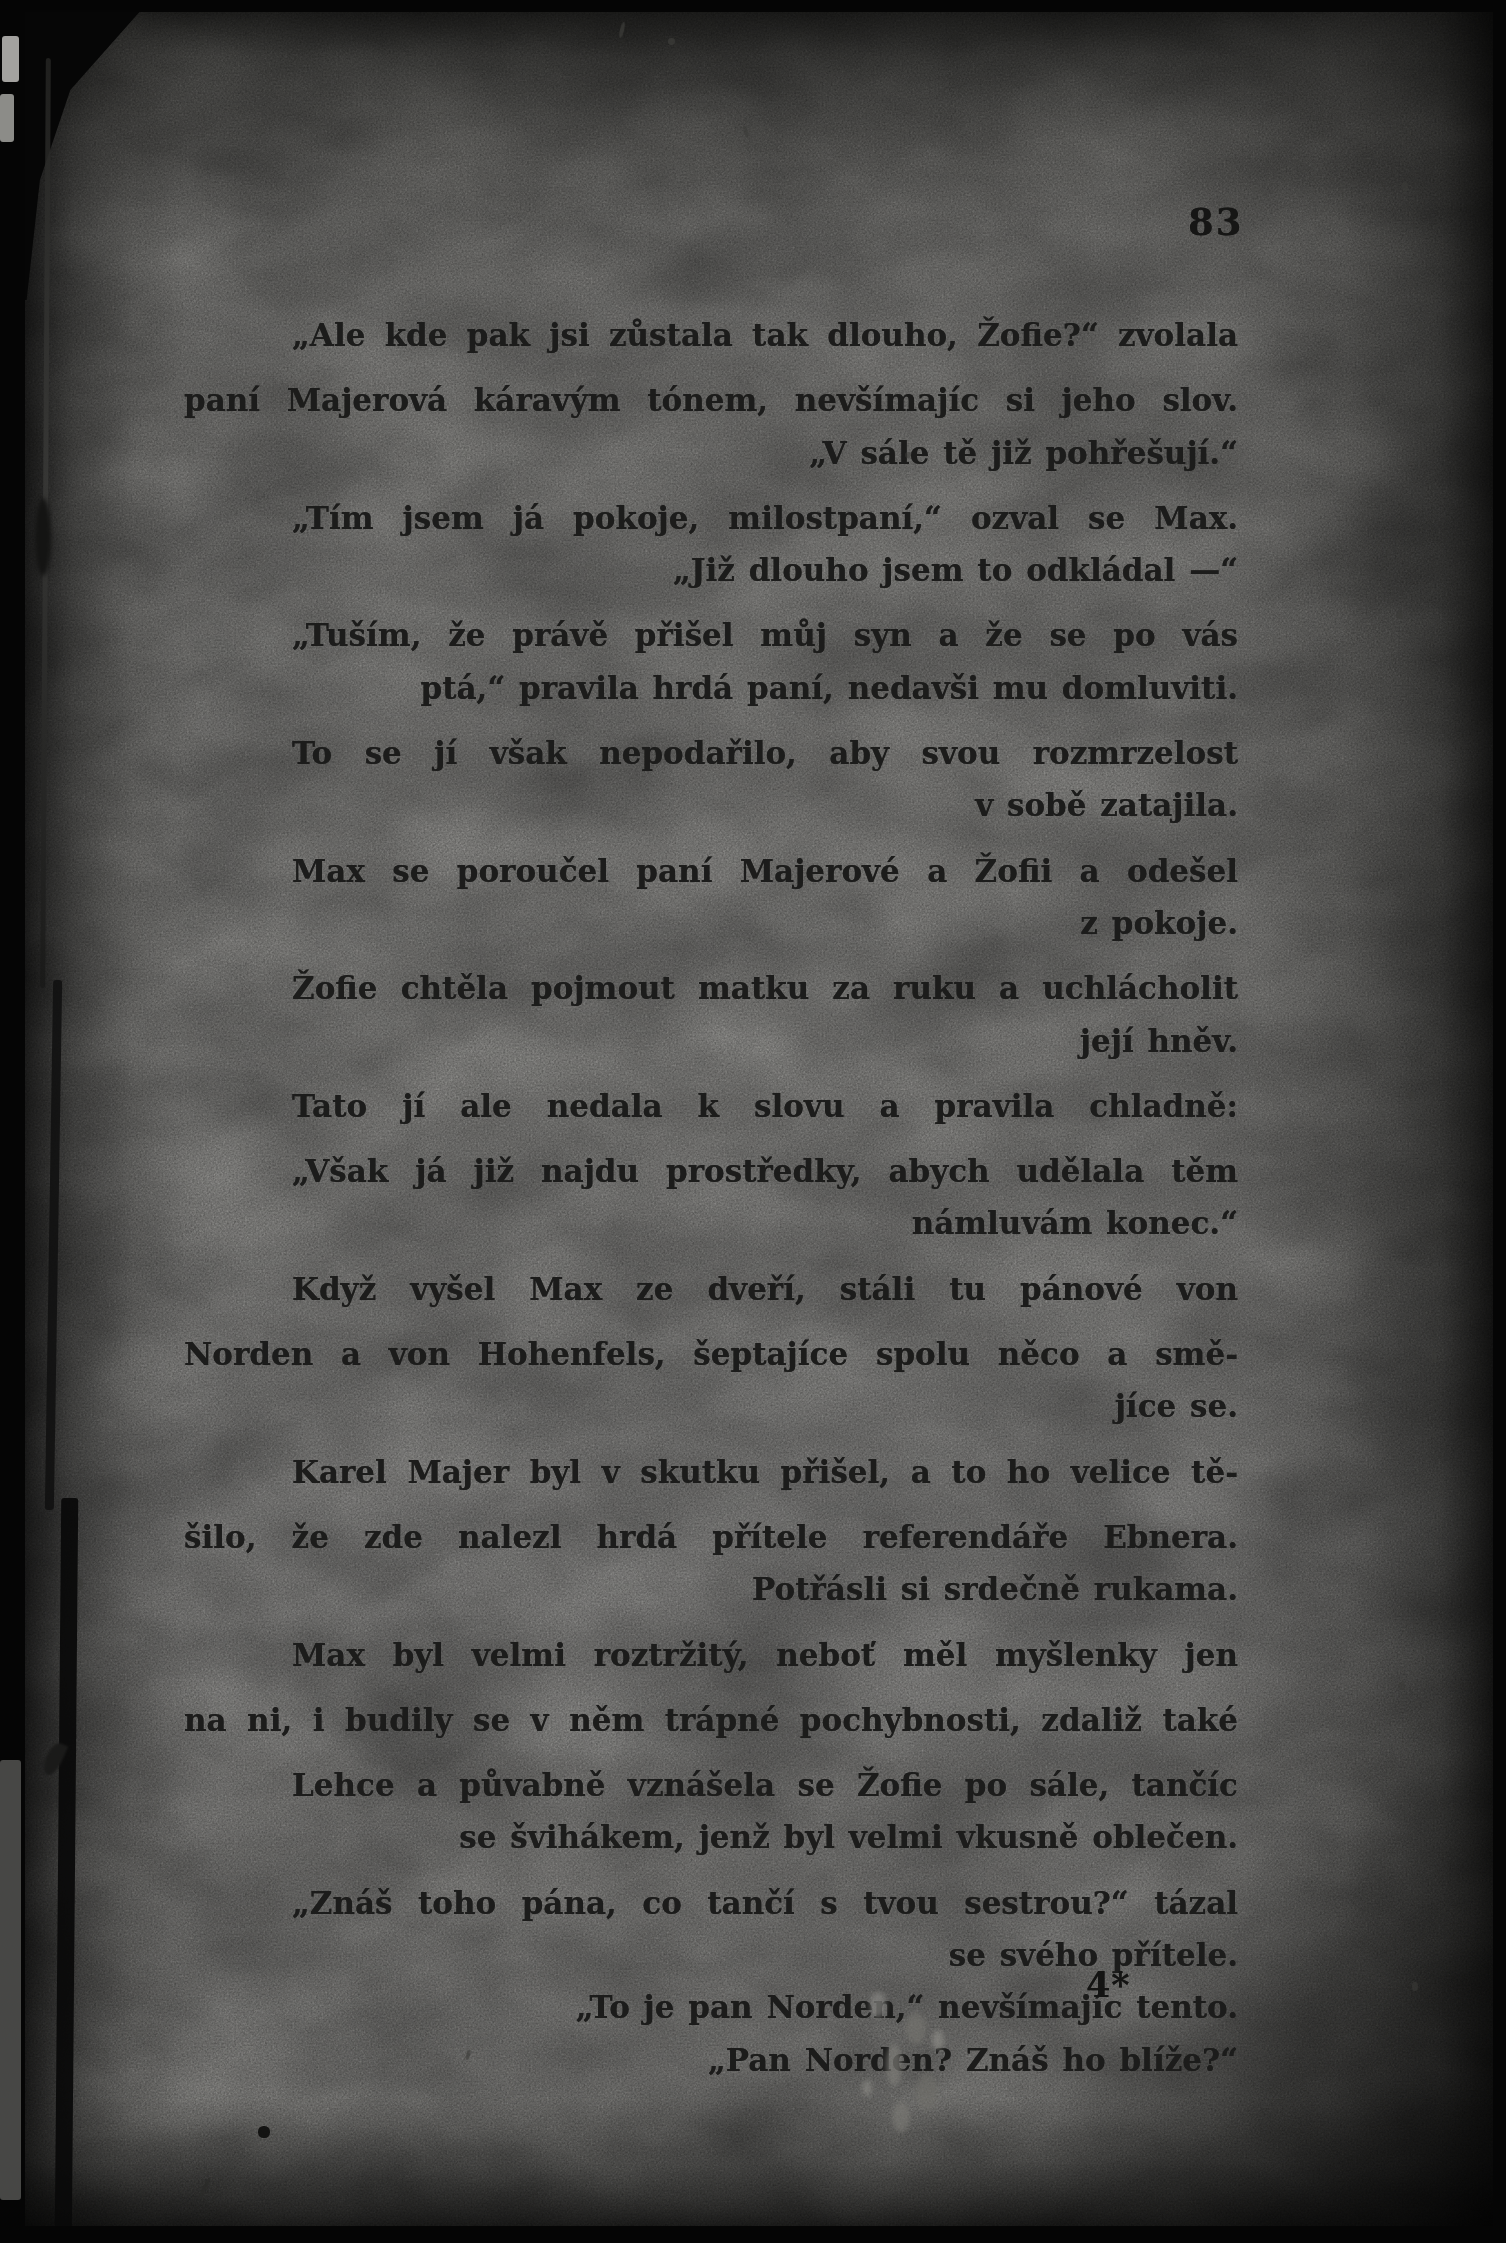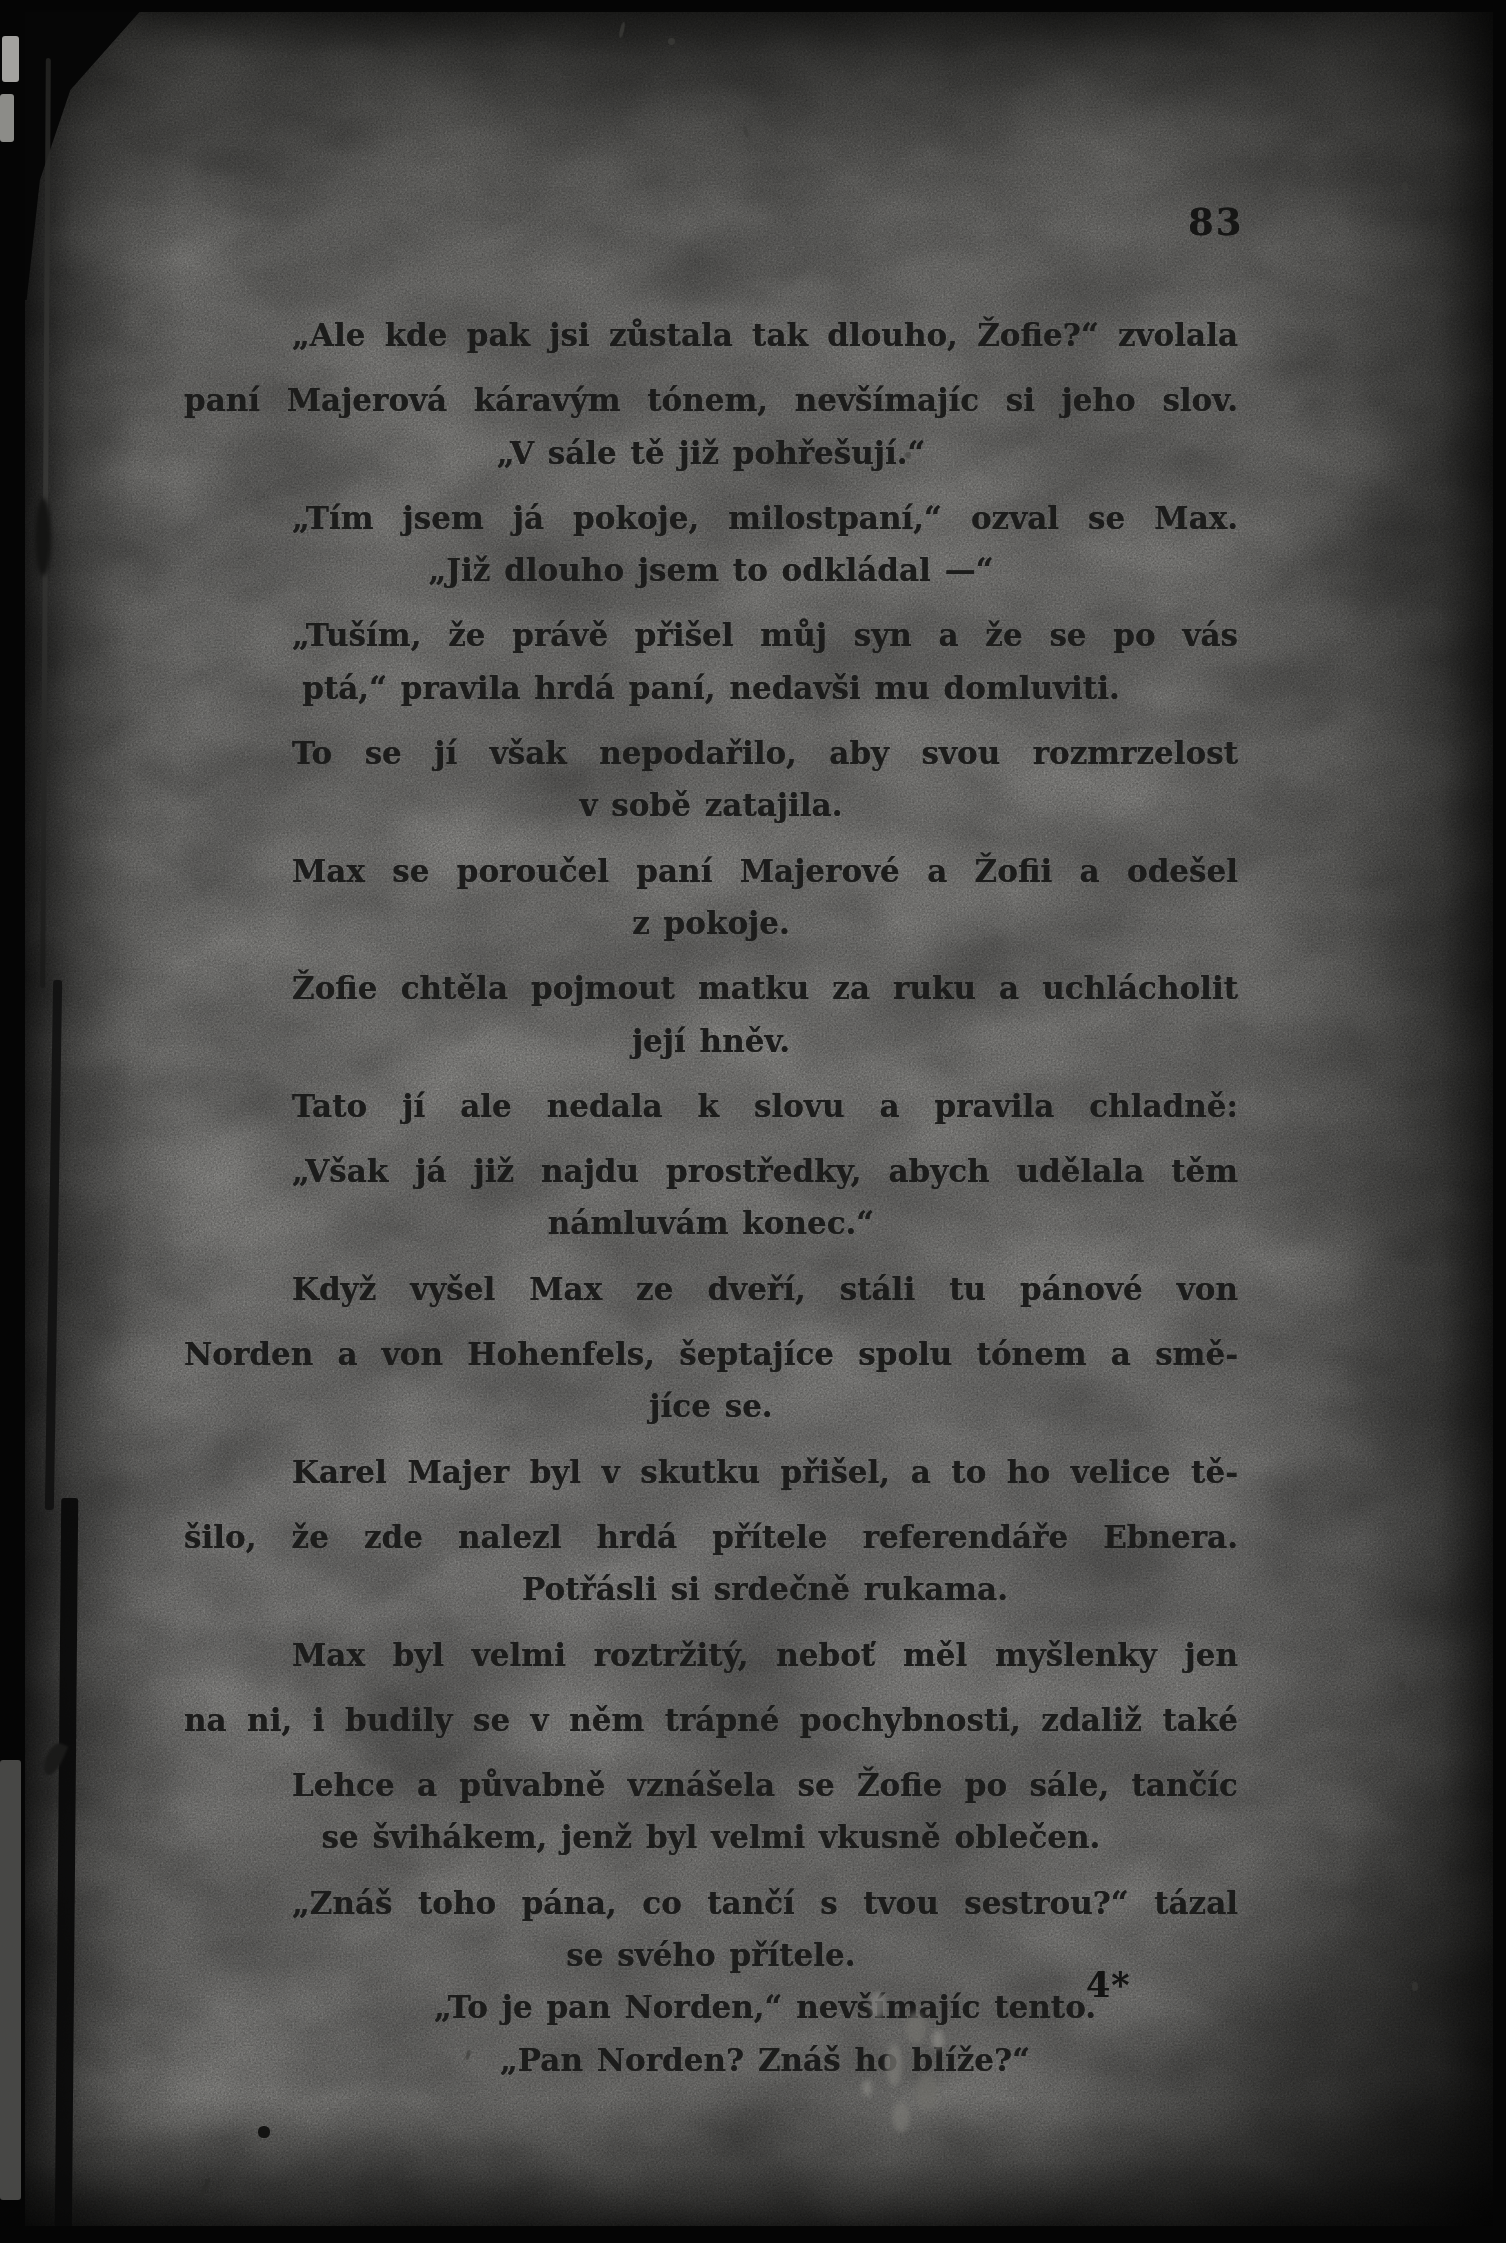--- a/index.html
+++ b/index.html
@@ -40,21 +40,21 @@
   .crease3{left:58px;top:1498px;width:17px;height:740px;transform:rotate(.5deg);opacity:.95;background:#0a0a09;}
   .crease-blob{position:absolute;left:35px;top:498px;width:16px;height:78px;background:#141413;
                border-radius:50%;filter:blur(2px);}
   .crease-spur{position:absolute;left:46px;top:1742px;width:16px;height:34px;background:#1a1a19;
                border-radius:50% 0 50% 50%;transform:rotate(24deg);filter:blur(1px);}
   
   .textblock{position:absolute;left:184px;top:296px;width:1054px;color:#1c1c1b;font-weight:700;
              font-size:31px;word-spacing:3px;text-shadow:0 0 .6px rgba(22,22,20,.7);}
   .line{height:52.3px;line-height:52.3px;white-space:normal;}
   .line.j{text-align:justify;text-align-last:justify;margin-top:13px;}
-  .line.l{text-align:center;}
+  .line.l{text-align:right;}
   .line.ind{padding-left:108px;}
   .pagenum{position:absolute;left:1188px;top:200px;font-size:37px;font-weight:700;color:#161615;
            letter-spacing:2px;text-shadow:0 0 .6px rgba(22,22,20,.7);}
   .catchword{position:absolute;left:1086px;top:1964px;font-size:35px;font-weight:700;color:#141413;
            letter-spacing:1px;text-shadow:0 0 .6px rgba(22,22,20,.7);}
   
   .speck{position:absolute;background:#3a3a37;border-radius:45%;filter:blur(.6px);opacity:.6;}
   .smudge{position:absolute;left:840px;top:1990px;width:170px;height:150px;}
   .smudge b{position:absolute;display:block;border-radius:50%;filter:blur(2.5px);opacity:.65;}
   .noise{position:absolute;left:0;top:0;pointer-events:none;}
@@ -113,21 +113,21 @@
       <div class="line j ind">To se jí však nepodařilo, aby svou rozmrzelost</div>
       <div class="line l">v sobě zatajila.</div>
       <div class="line j ind">Max se poroučel paní Majerové a Žofii a odešel</div>
       <div class="line l">z pokoje.</div>
       <div class="line j ind">Žofie chtěla pojmout matku za ruku a uchlácholit</div>
       <div class="line l">její hněv.</div>
       <div class="line j ind">Tato jí ale nedala k slovu a pravila chladně:</div>
       <div class="line j ind">„Však já již najdu prostředky, abych udělala těm</div>
       <div class="line l">námluvám konec.“</div>
       <div class="line j ind">Když vyšel Max ze dveří, stáli tu pánové von</div>
-      <div class="line j">Norden a von Hohenfels, šeptajíce spolu tónem a smě-</div>
+      <div class="line j">Norden a von Hohenfels, šeptajíce spolu něco a smě-</div>
       <div class="line l">jíce se.</div>
       <div class="line j ind">Karel Majer byl v skutku přišel, a to ho velice tě-</div>
       <div class="line j">šilo, že zde nalezl hrdá přítele referendáře Ebnera.</div>
       <div class="line l ind">Potřásli si srdečně rukama.</div>
       <div class="line j ind">Max byl velmi roztržitý, neboť měl myšlenky jen</div>
       <div class="line j">na ni, i budily se v něm trápné pochybnosti, zdaliž také</div>
       <div class="line j ind">Lehce a půvabně vznášela se Žofie po sále, tančíc</div>
       <div class="line l">se švihákem, jenž byl velmi vkusně oblečen.</div>
       <div class="line j ind">„Znáš toho pána, co tančí s tvou sestrou?“ tázal</div>
       <div class="line l">se svého přítele.</div>

